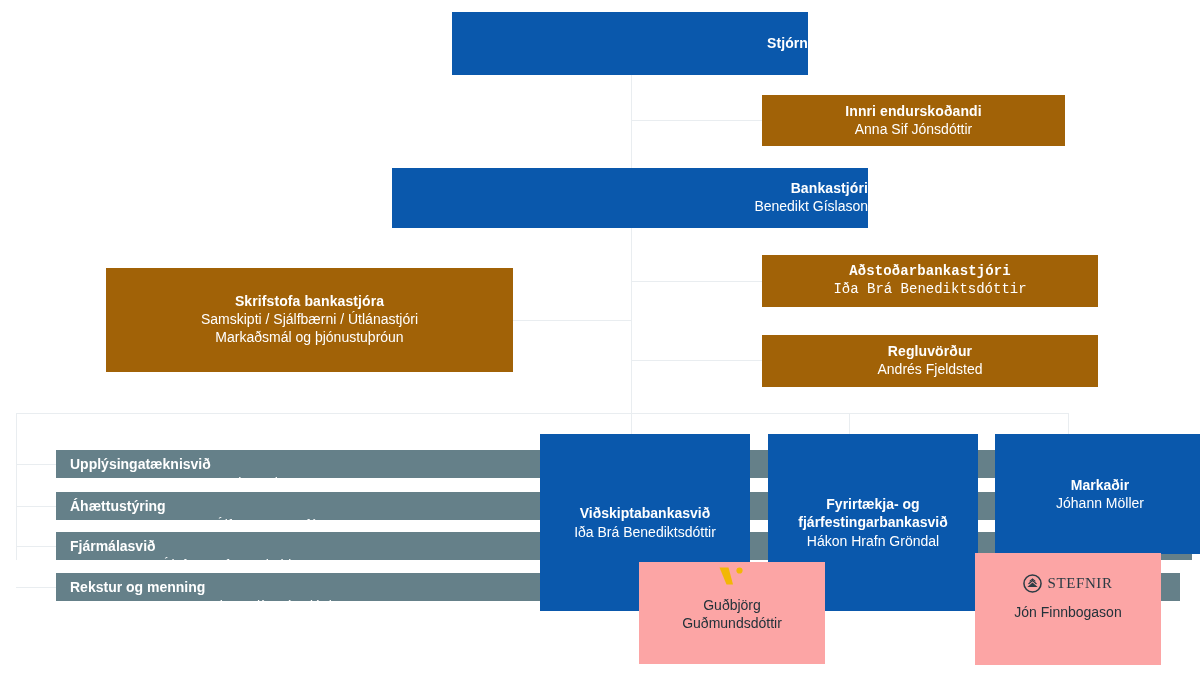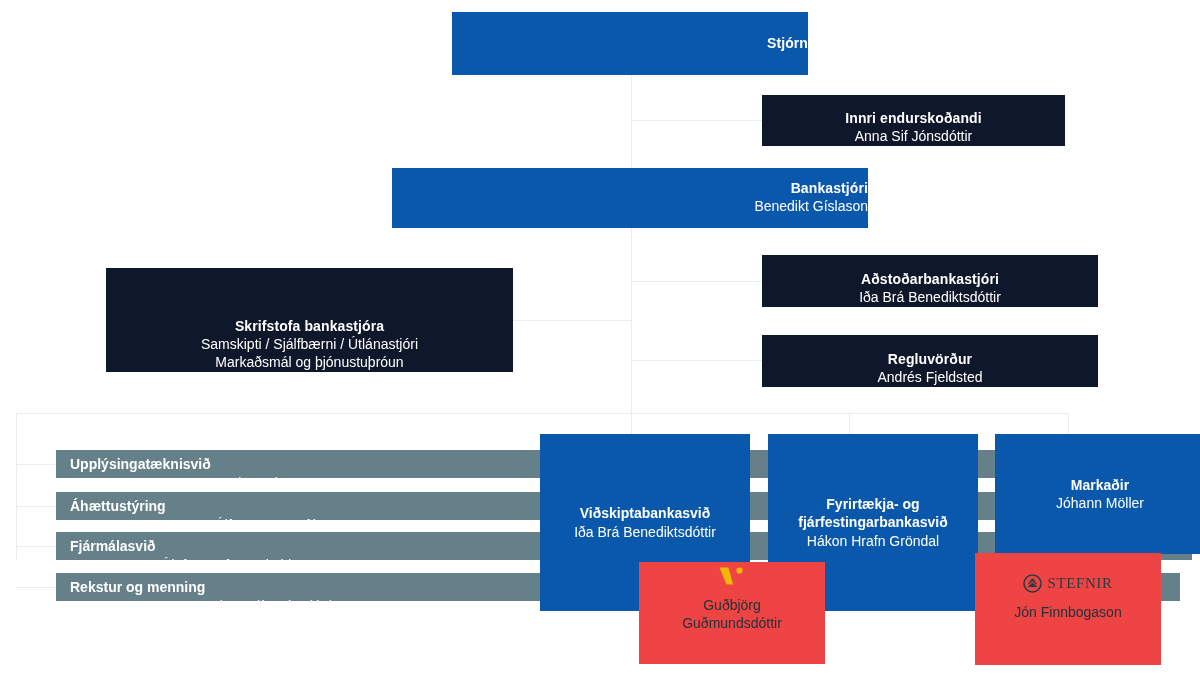--- a/index.html
+++ b/index.html
@@ -17,21 +17,21 @@
 
   
   .node{
     position:absolute;box-sizing:border-box;
     display:flex;flex-direction:column;align-items:center;justify-content:center;
     text-align:center;color:#ffffff;line-height:1.28;
   }
   .node .ttl{font-weight:bold;font-size:14px;letter-spacing:.1px;}
   .node .sub{font-weight:normal;font-size:14px;}
   .blue{background:#0a58ac;align-items:flex-end;}
-  .slate{background:#0f172a;justify-content:flex-end;}
+  .slate{background:#a16207;}
 
   
   .bar{
     position:absolute;box-sizing:border-box;
     background:#658089;color:#ffffff;
     display:flex;align-items:center;
     padding-left:14px;font-size:14px;white-space:nowrap;
   }
   .bar .bname{font-weight:bold;}
   .bar .bperson{font-weight:normal;margin-left:5px;margin-top:37px;}
@@ -40,21 +40,21 @@
   .bigbox{
     position:absolute;box-sizing:border-box;background:#0a58ac;color:#fff;
     display:flex;flex-direction:column;align-items:center;justify-content:center;
     text-align:center;line-height:1.3;z-index:4;margin-left:27px;
   }
   .bigbox .ttl{font-weight:bold;font-size:14px;}
   .bigbox .sub{font-weight:normal;font-size:14px;}
 
   
   .sub-card{
-    position:absolute;box-sizing:border-box;background:#ef4444;color:#2b3b44;
+    position:absolute;box-sizing:border-box;background:#fca5a5;color:#2b3b44;
     display:flex;flex-direction:column;align-items:center;
     text-align:left;z-index:6;line-height:1.3;
   }
   .sub-card .nm{font-size:14px;font-weight:normal;color:#23323a;}
   .logo-wrap{display:flex;align-items:center;justify-content:center;}
 
   .stefnir-row{display:flex;align-items:center;justify-content:center;gap:5px;}
   .stefnir-word{
     font-family:"Liberation Serif","DejaVu Serif",serif;
     font-size:15px;letter-spacing:.6px;color:#2b3b44;font-weight:normal;
@@ -104,21 +104,21 @@
     <span class="ttl">Bankastjóri</span>
     <span class="sub">Benedikt Gíslason</span>
   </div>
 
   <div class="node slate" style="left:106px;top:268px;width:407px;height:104px;">
     <span class="ttl">Skrifstofa bankastjóra</span>
     <span class="sub">Samskipti / Sjálfbærni / Útlánastjóri</span>
     <span class="sub">Markaðsmál og þjónustuþróun</span>
   </div>
 
-  <div class="node slate" style="left:762px;top:255px;width:336px;height:52px;">
+  <div class="node slate" style="left:762px;top:255px;width:336px;height:52px;font-family:Liberation Mono, monospace;">
     <span class="ttl">Aðstoðarbankastjóri</span>
     <span class="sub">Iða Brá Benediktsdóttir</span>
   </div>
 
   <div class="node slate" style="left:762px;top:335px;width:336px;height:52px;">
     <span class="ttl">Regluvörður</span>
     <span class="sub">Andrés Fjeldsted</span>
   </div>
 
   <div class="bar" style="left:56px;top:450px;width:1124px;height:28px;z-index:2;gap:13px;">

